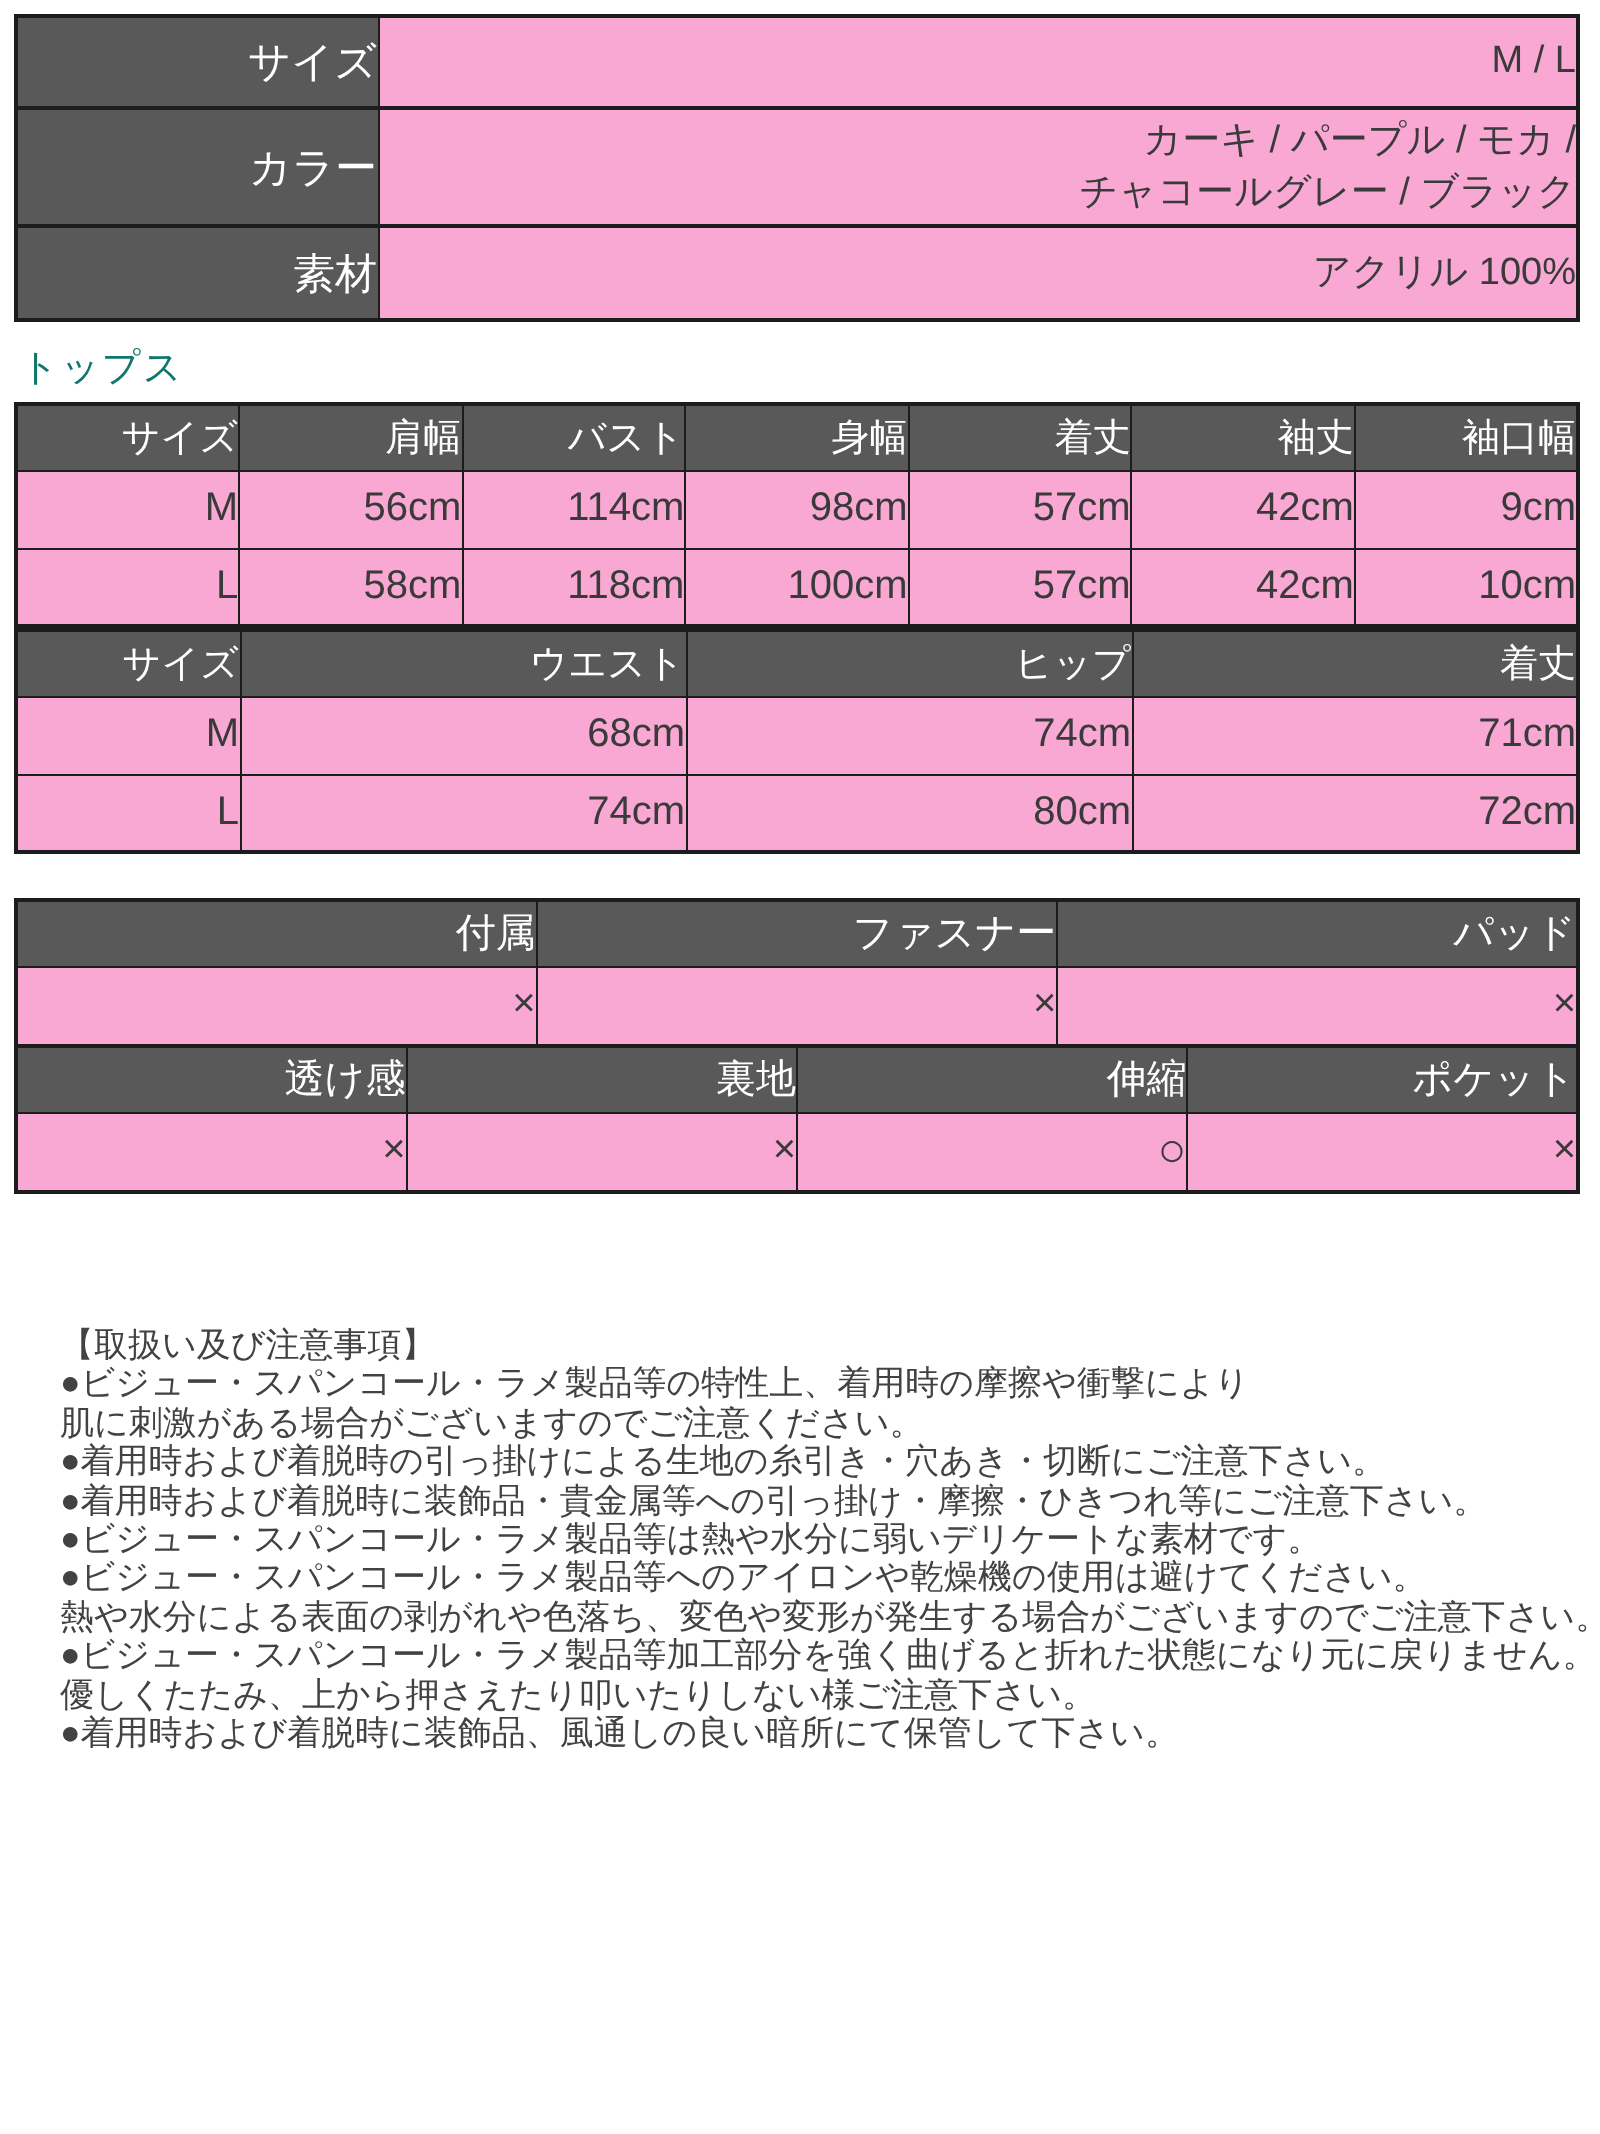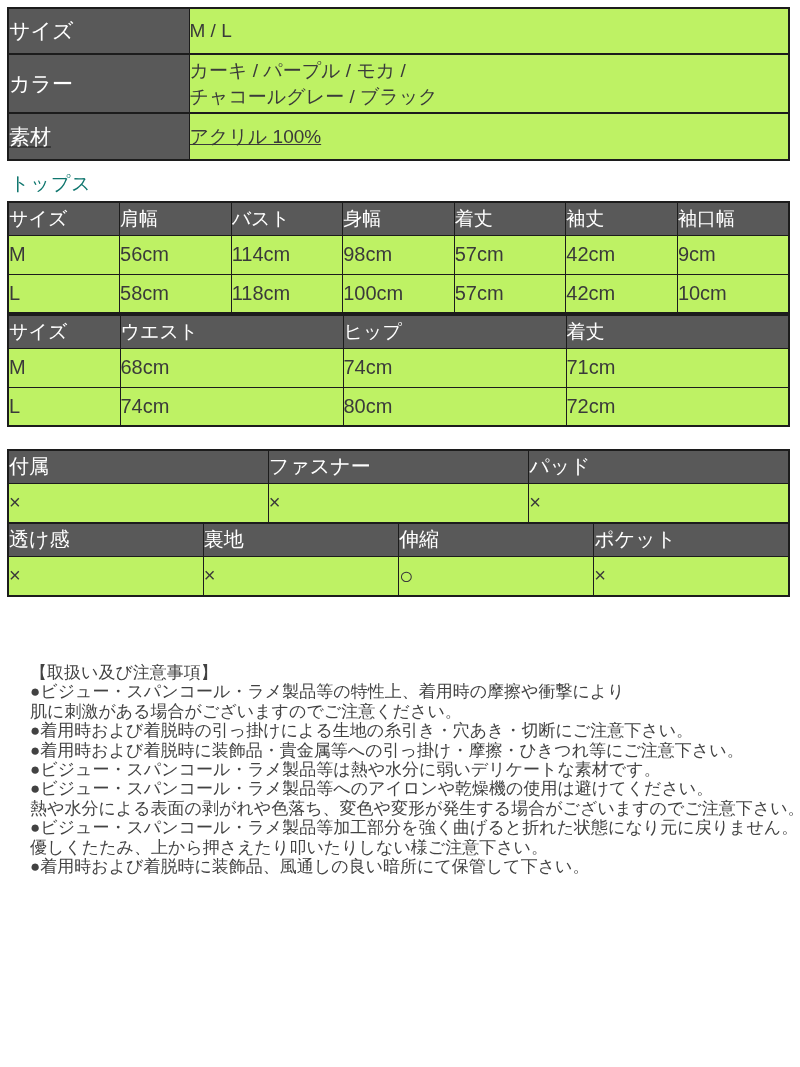--- a/index.html
+++ b/index.html
@@ -19,39 +19,39 @@
   .page{padding:7px 9px 0 7px;}
 
   table{
     border-collapse:collapse;
     table-layout:fixed;
     width:783px;
     border:2px solid var(--border);
   }
   th,td{
     border:1px solid var(--border);
-    text-align:left;
+    text-align:right;
     vertical-align:middle;
     overflow:hidden;
   }
   th{
     background:var(--header-bg);
     color:var(--header-text);
     font-weight:normal;
     font-size:20px;
   }
-  td{font-size:19px;color:var(--body-text);background:#bef264;}
+  td{font-size:19px;color:var(--body-text);background:#f9a8d4;}
 
   
   .spec th,.spec td{border-width:2px 1px;}
   .spec th{width:181px;font-size:21px;}
   .spec td{line-height:26px;white-space:pre-line;}
   .spec .r-size{height:46px;}
   .spec .r-color{height:59px;}
-  .spec .r-material{height:47px;text-decoration:underline;}
+  .spec .r-material{height:47px;}
 
   .section-title{
     font-size:19px;
     color:#0f766e;
     margin:10px 0 4px 3px;
     letter-spacing:1px;
   }
 
   .meas th{height:33px;font-size:19px;}
   .meas td{height:39px;font-size:20px;}

